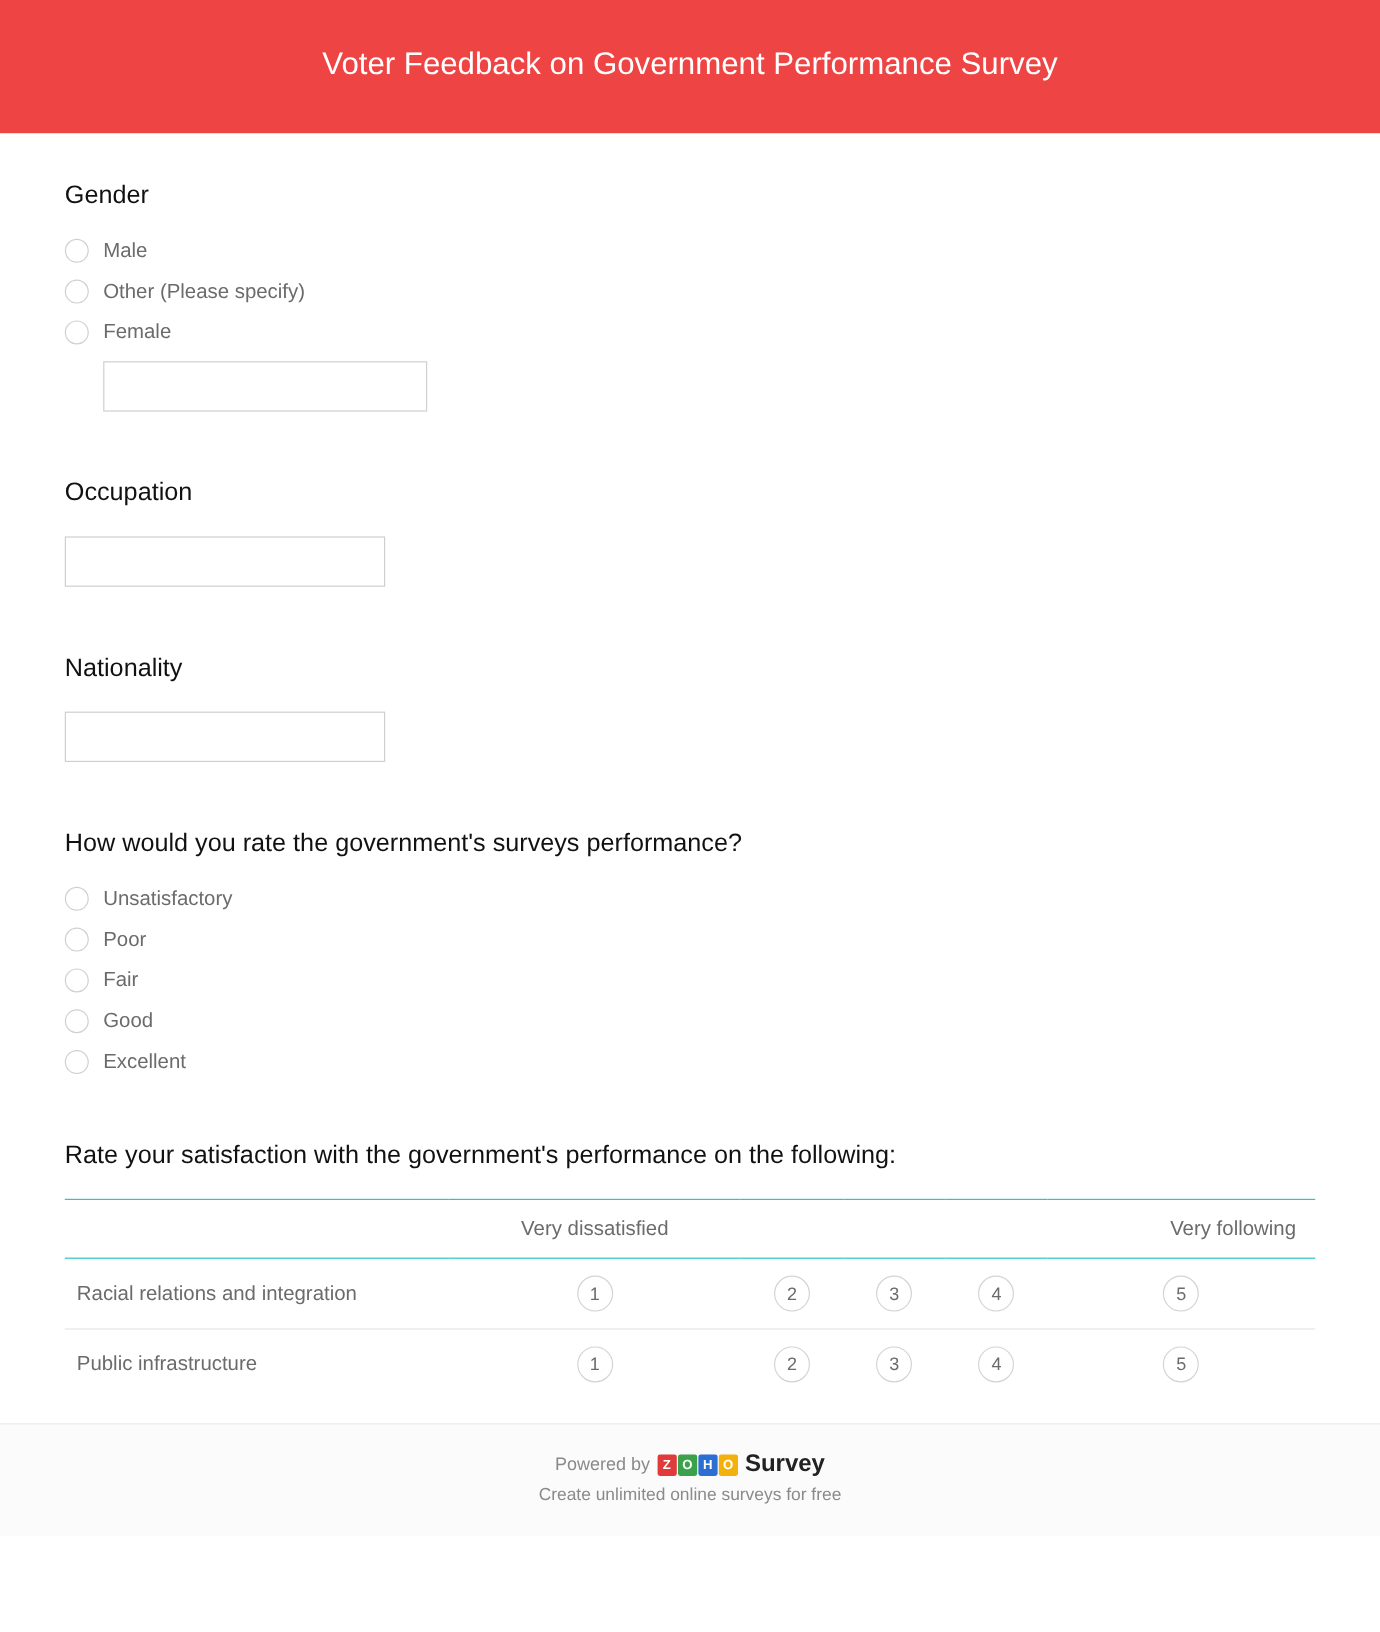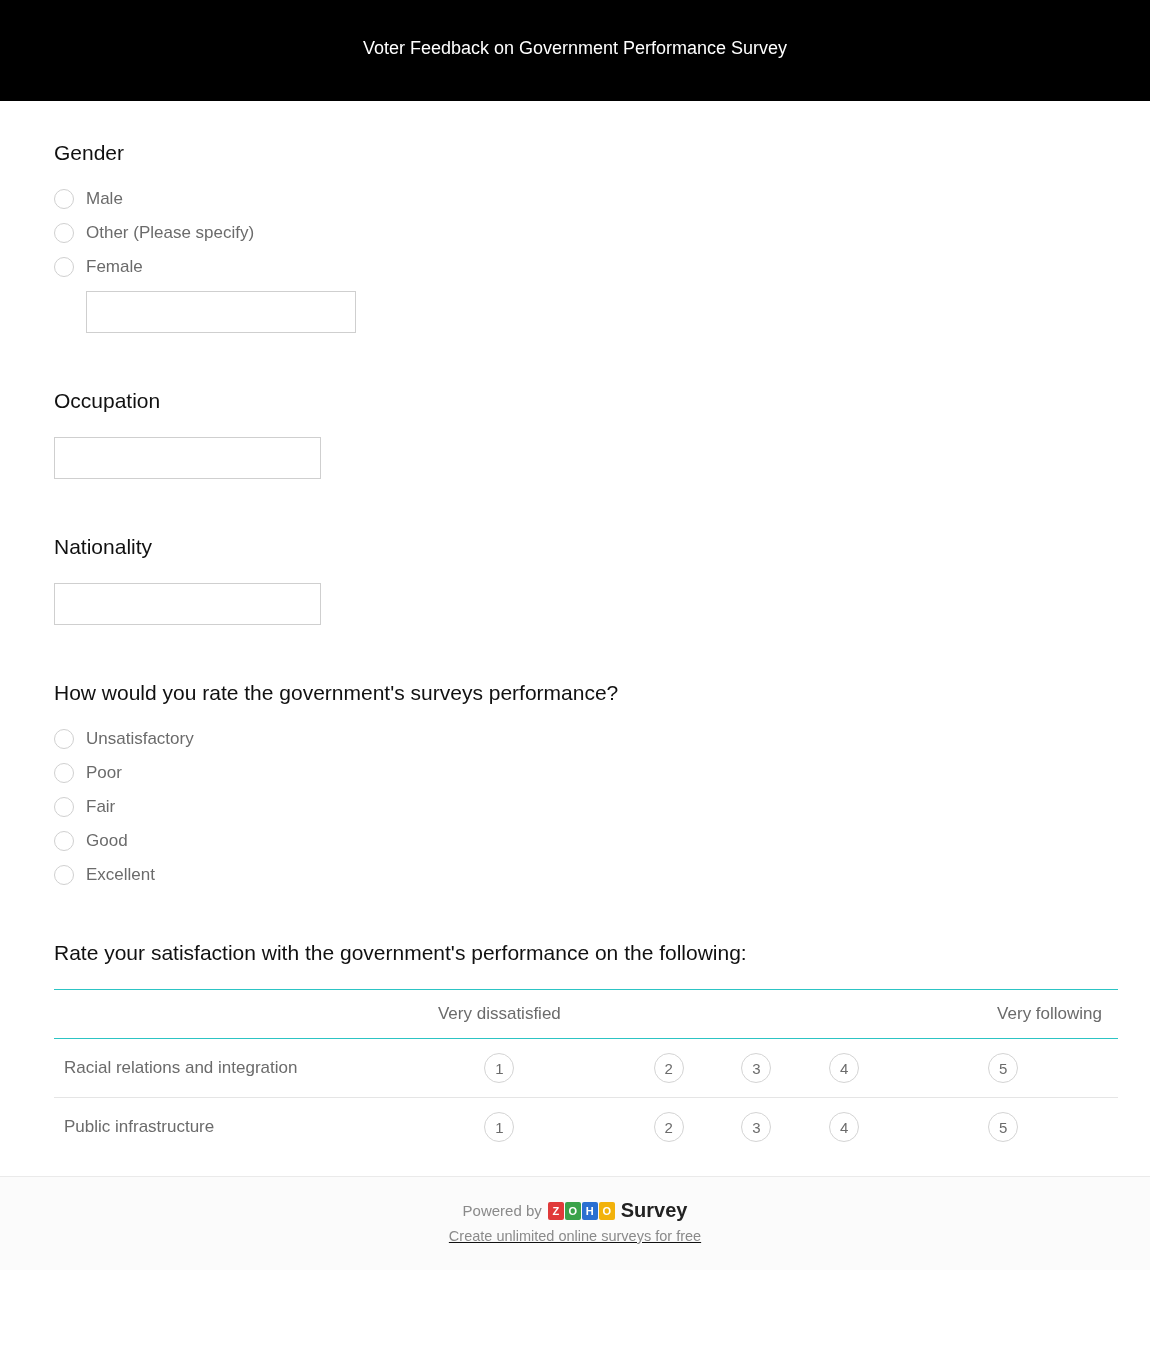--- a/index.html
+++ b/index.html
@@ -3,29 +3,29 @@
 <meta charset="utf-8">
 <style>
   * { box-sizing: border-box; margin: 0; padding: 0; }
   body {
     font-family: -apple-system, BlinkMacSystemFont, "Segoe UI", Helvetica, Arial, sans-serif;
     background: #ffffff;
     color: #111;
     width: 1150px;
   }
   .header {
-    background: #000000;
+    background: #ef4444;
     color: #ffffff;
     text-align: center;
     padding: 38px 20px 42px 20px;
-    font-size: 18px;
+    font-size: 26px;
     font-weight: 400;
   }
   .content {
-    padding: 40px 32px 20px 54px;
+    padding: 40px 54px 20px 54px;
   }
   .question {
     margin-bottom: 56px;
   }
   .q-title {
     font-size: 21px;
     color: #111;
     font-weight: 400;
     margin-bottom: 24px;
   }
@@ -99,21 +99,20 @@
     justify-content: center;
     color: #6b6b6b;
     font-size: 15px;
     background: #fff;
   }
   .footer {
     border-top: 1px solid #eaeaea;
     background: #fbfbfb;
     text-align: center;
     padding: 22px 0 26px 0;
-    text-decoration: underline;
   }
   .powered-line {
     display: inline-flex;
     align-items: center;
     gap: 6px;
     color: #8a8a8a;
     font-size: 15px;
   }
   .zoho-logo {
     display: inline-flex;

